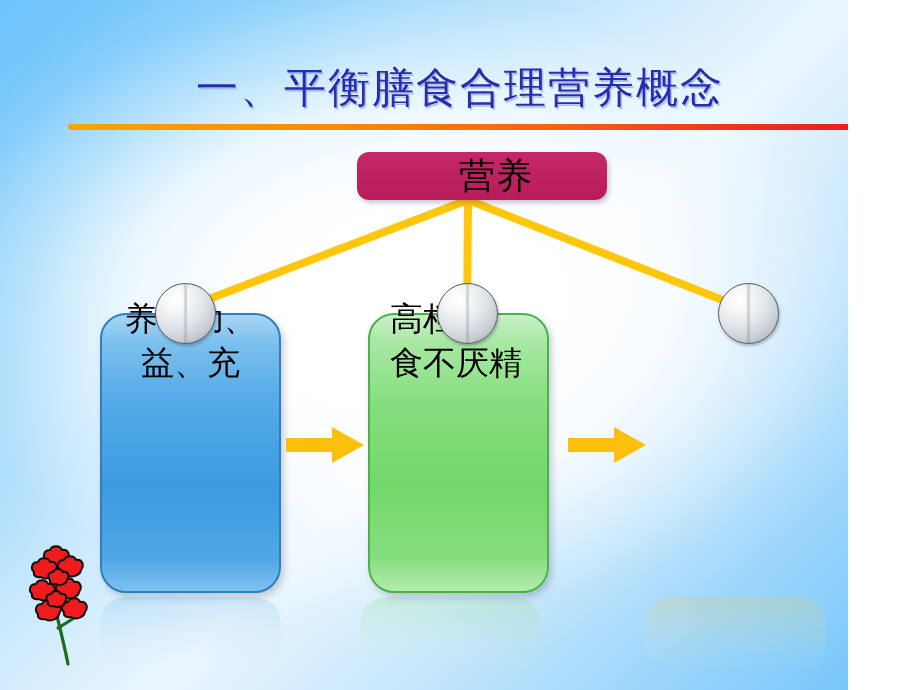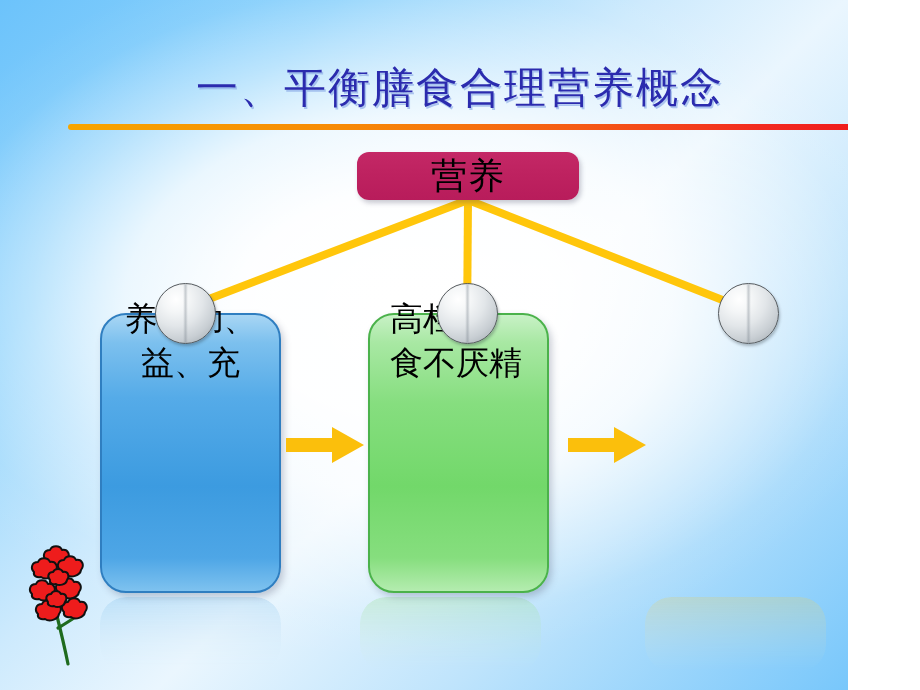--- a/index.html
+++ b/index.html
@@ -73,20 +73,21 @@
     left: 357px;
     top: 152px;
     width: 222px;
     height: 48px;
     border-radius: 12px;
     background: linear-gradient(to bottom, #C42866 0%, #BE2260 45%, #B81C5B 100%);
     box-shadow: 2px 3px 5px rgba(60,60,90,0.28);
     display: flex;
     align-items: center;
     justify-content: center;
+    padding-left: 28px;
   }
   .node-top .txt {
     font-size: 36px;
     line-height: 40px;
     color: #000000;
     letter-spacing: 1px;
   }
 
   
   .box {

